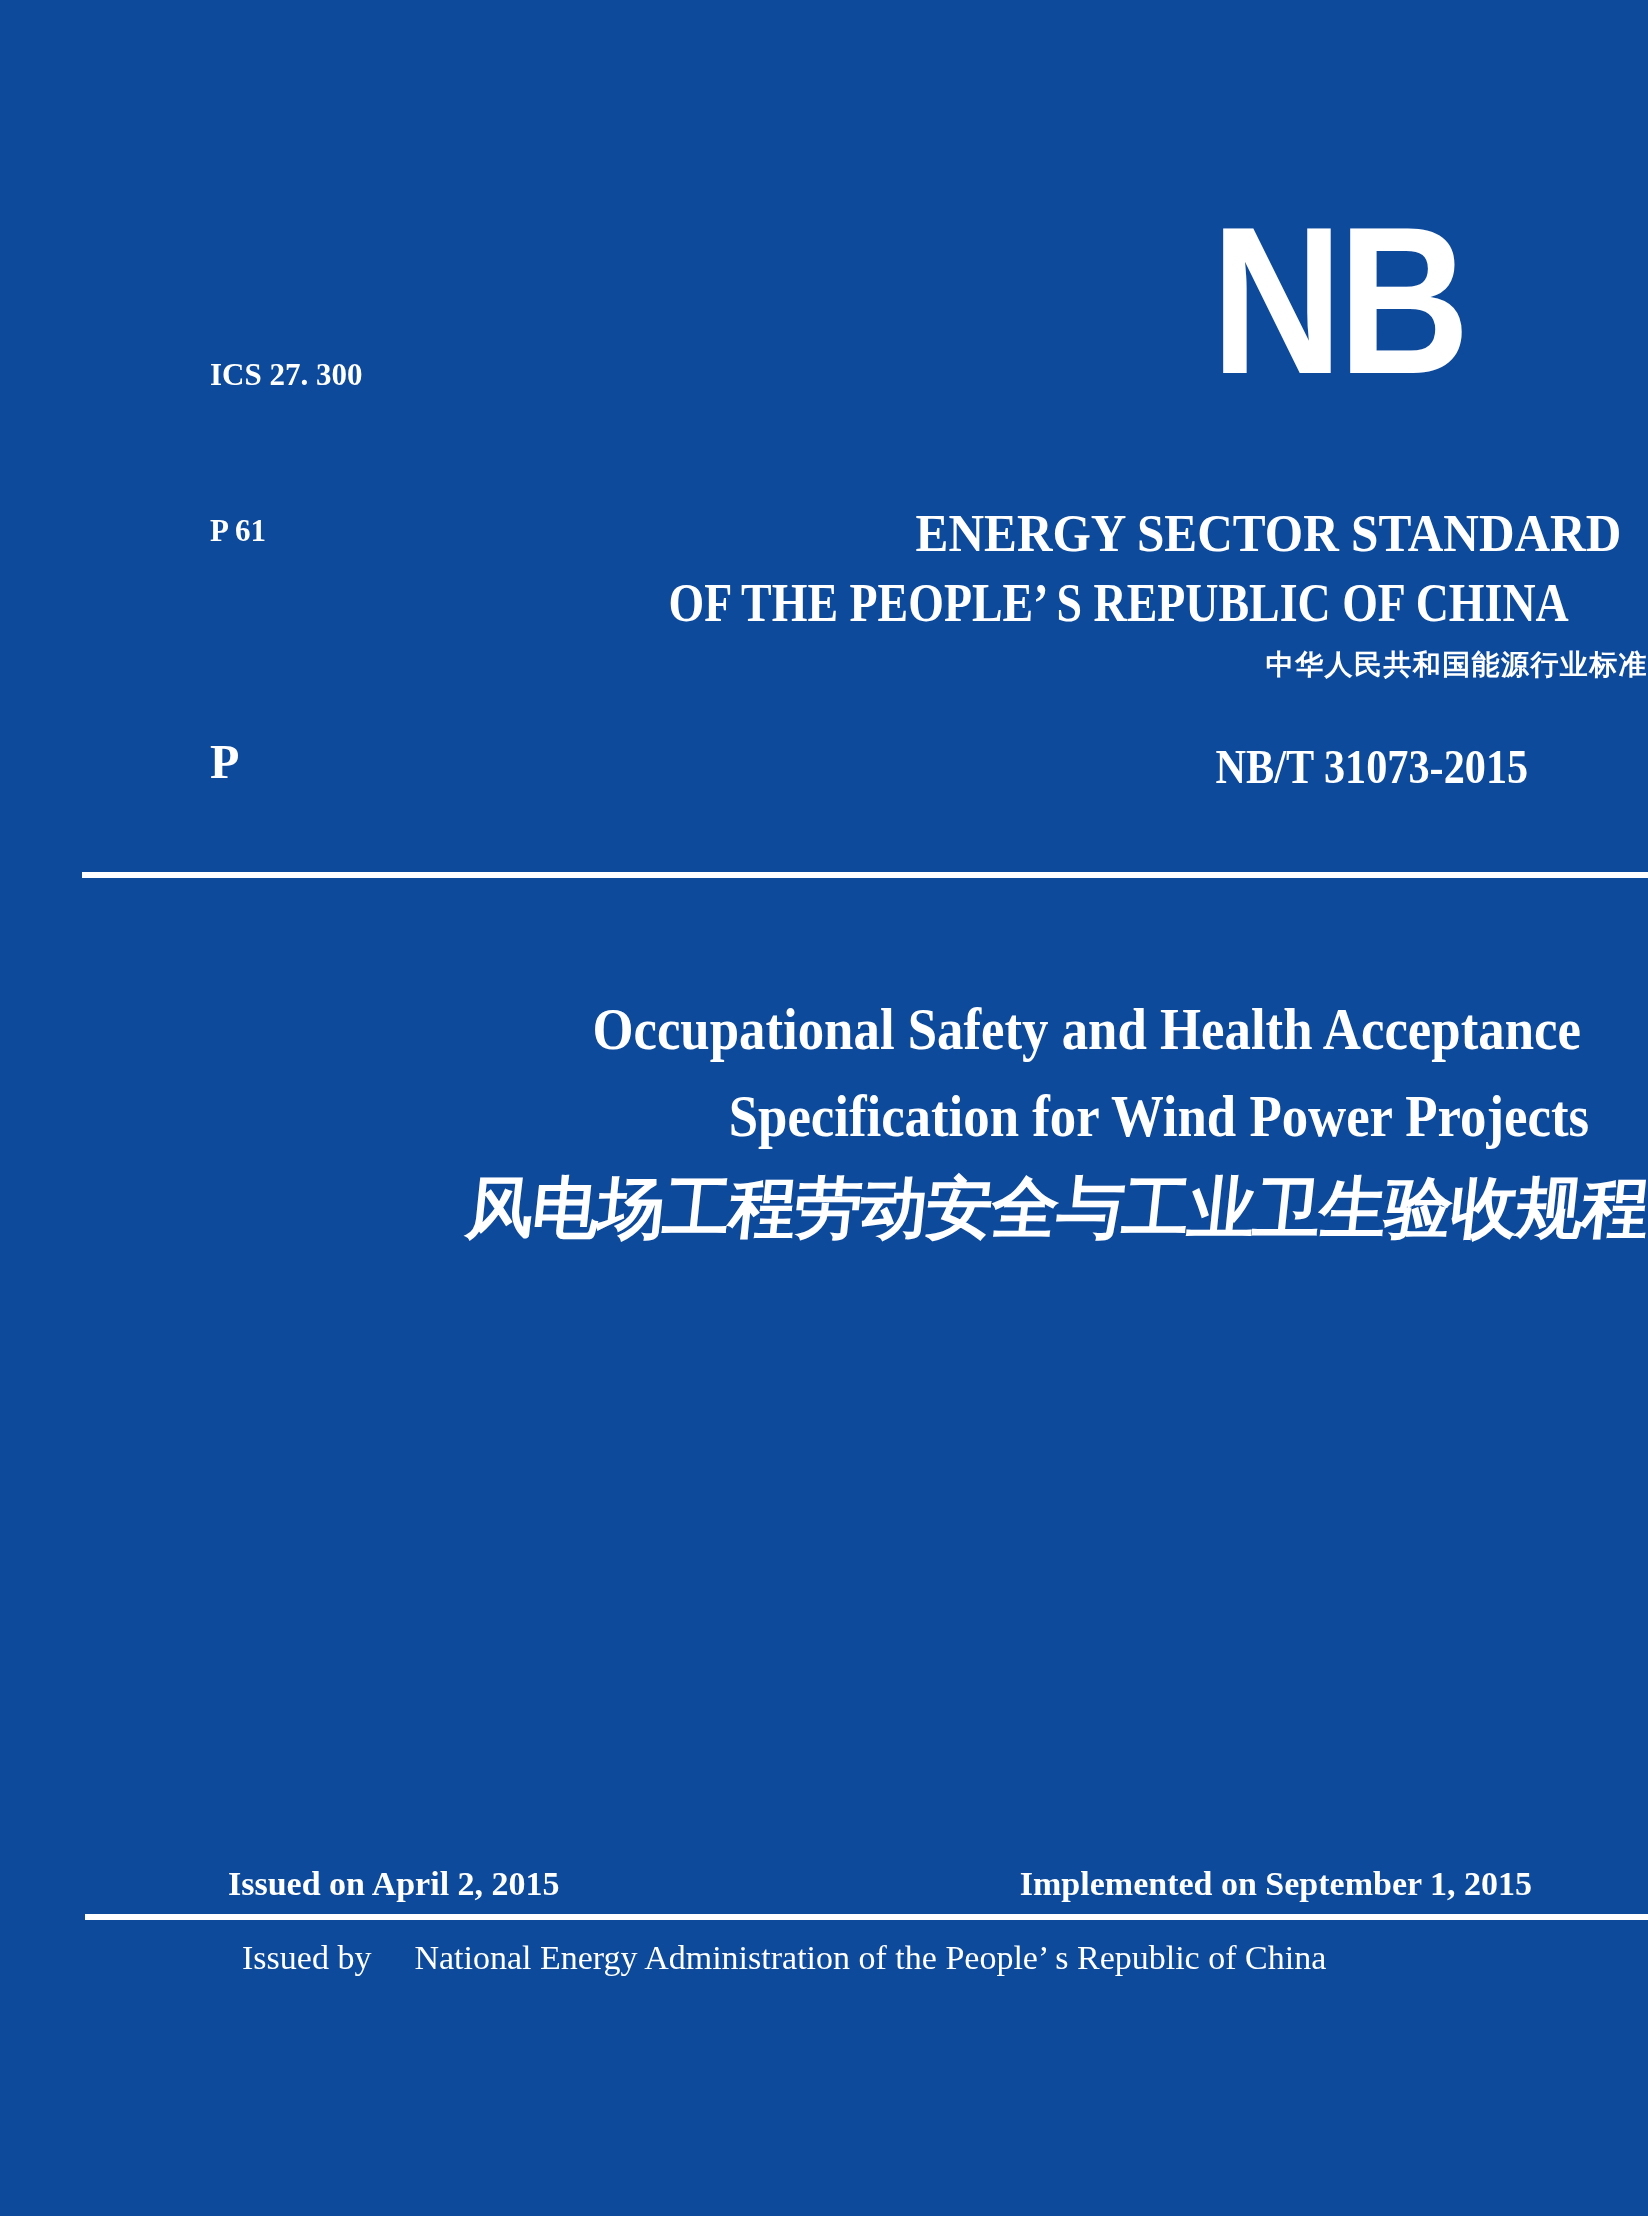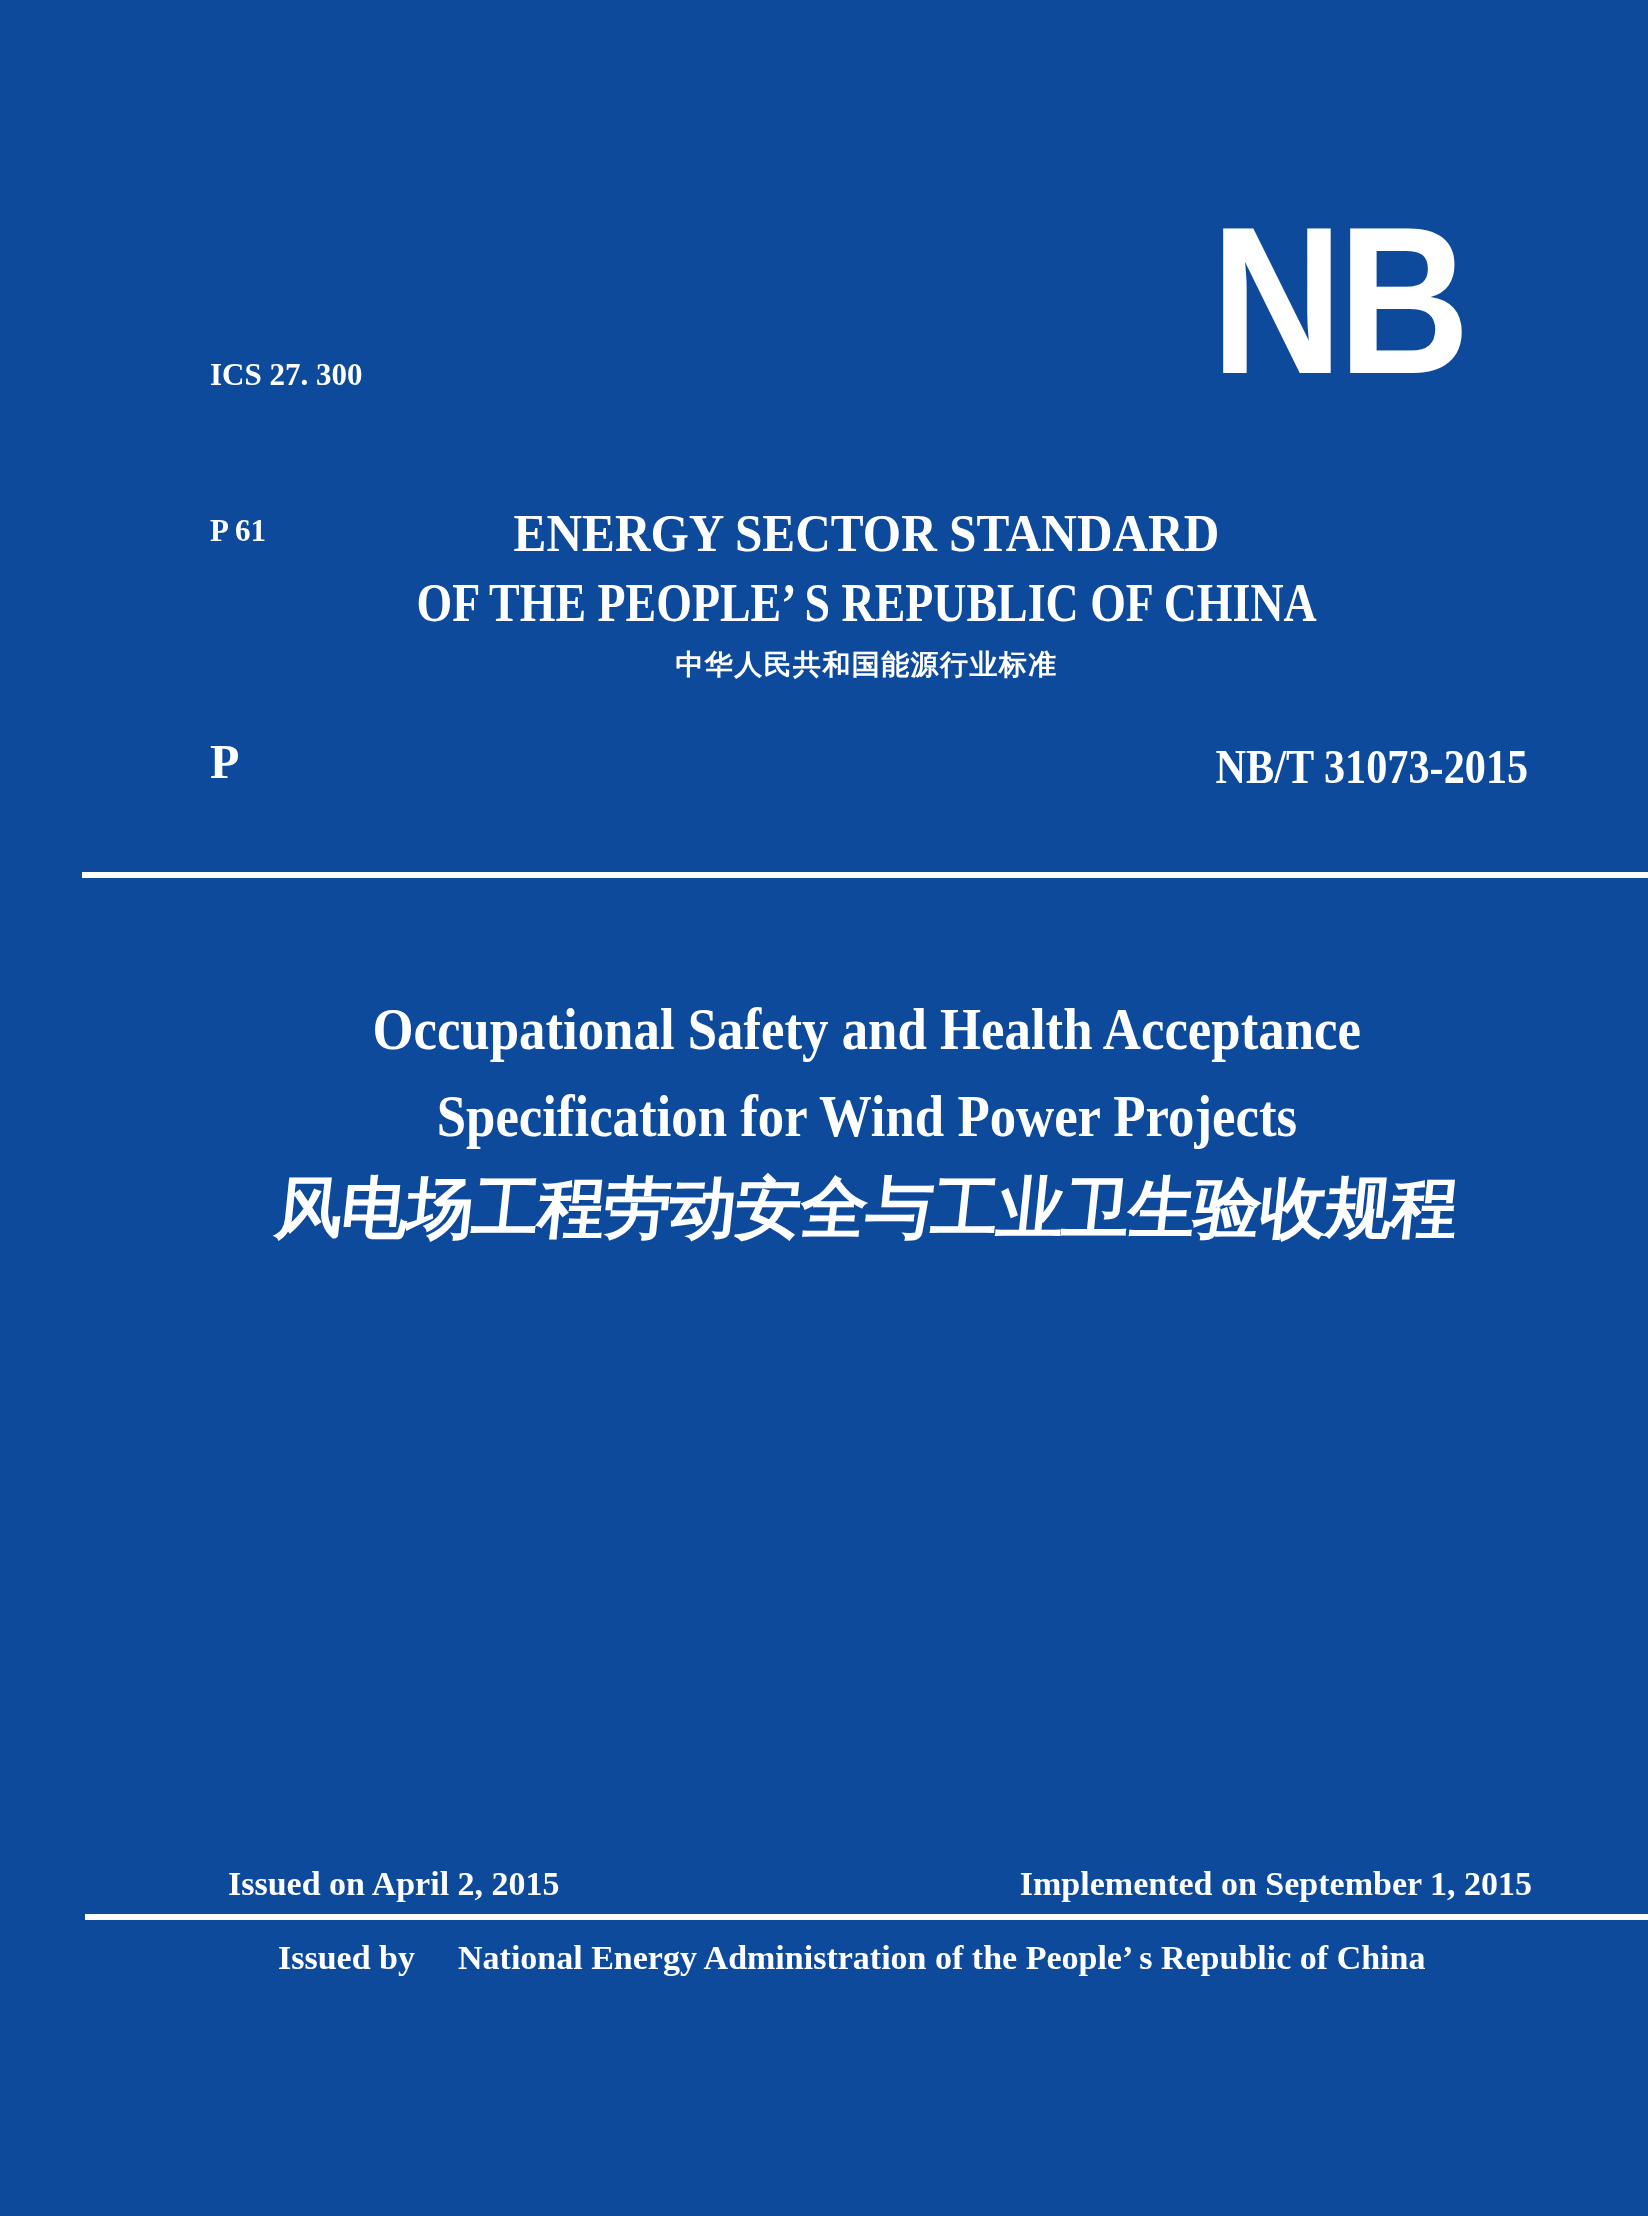--- a/index.html
+++ b/index.html
@@ -40,21 +40,21 @@
     line-height: 153px;
     letter-spacing: -5.7px;
     transform: scaleX(0.87);
     transform-origin: left top;
   }
 
   
   .center-band {
     left: 85px;
     width: 1563px;
-    text-align: center;
+    text-align: right;
     white-space: nowrap;
   }
   .squeeze { display: inline-block; }
 
   .hdr-en { font-size: 53px; font-weight: bold; line-height: 1; }
   .hdr-en-1 .squeeze { transform: scaleX(0.93); }
   .hdr-en-2 { font-size: 54px; }
   .hdr-en-2 .squeeze { transform: scaleX(0.85); }
   .hdr-cn {
     font-size: 28px;
@@ -111,24 +111,23 @@
     top: 1867px;
     font-size: 34px;
     font-weight: bold;
     line-height: 1;
     text-align: center;
   }
   .issuer-row {
     left: 242px;
     top: 1941px;
     font-size: 34px;
-    font-weight: bold;
+    font-weight: normal;
     line-height: 1;
     white-space: nowrap;
-    margin-left: 36px;
   }
   .issuer-row .issuer-label { margin-right: 43px; }
 </style>
 </head>
 <body style="background: rgb(13, 74, 156); color: rgb(255, 255, 255);">
 
 <div class="abs ics-block">
   <div>ICS 27. 300</div>
   <div>P 61</div>
 </div>

